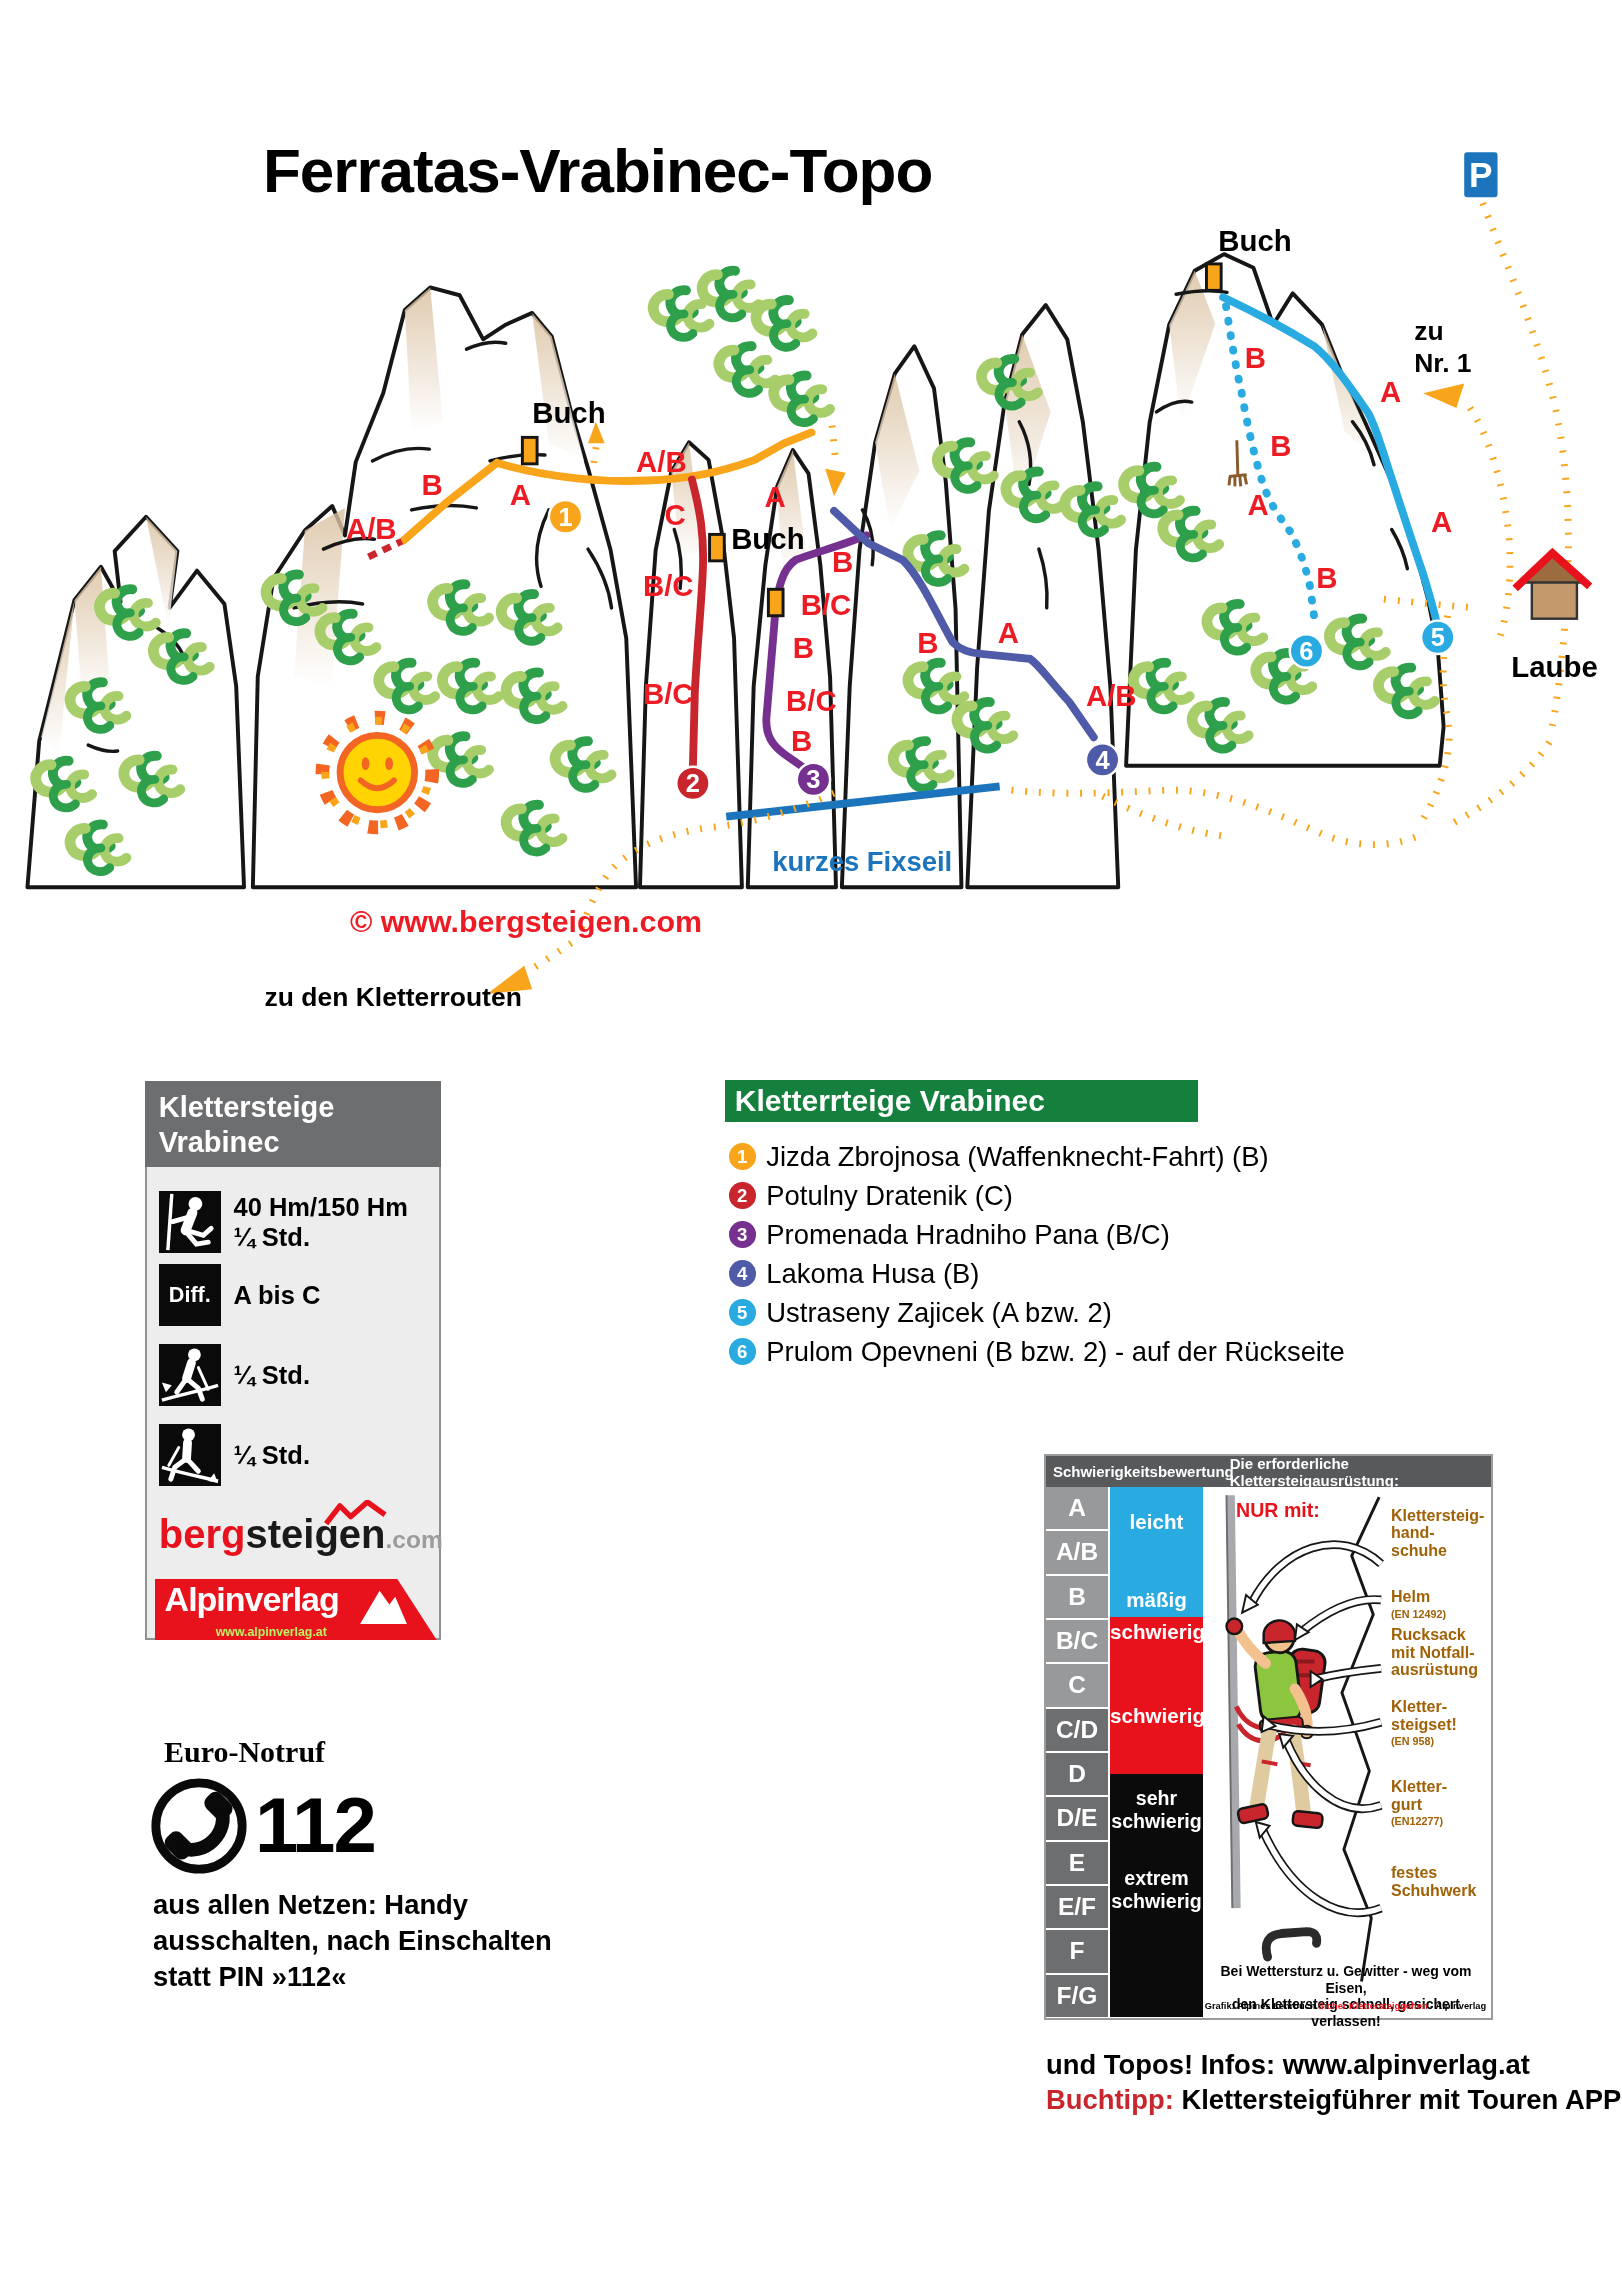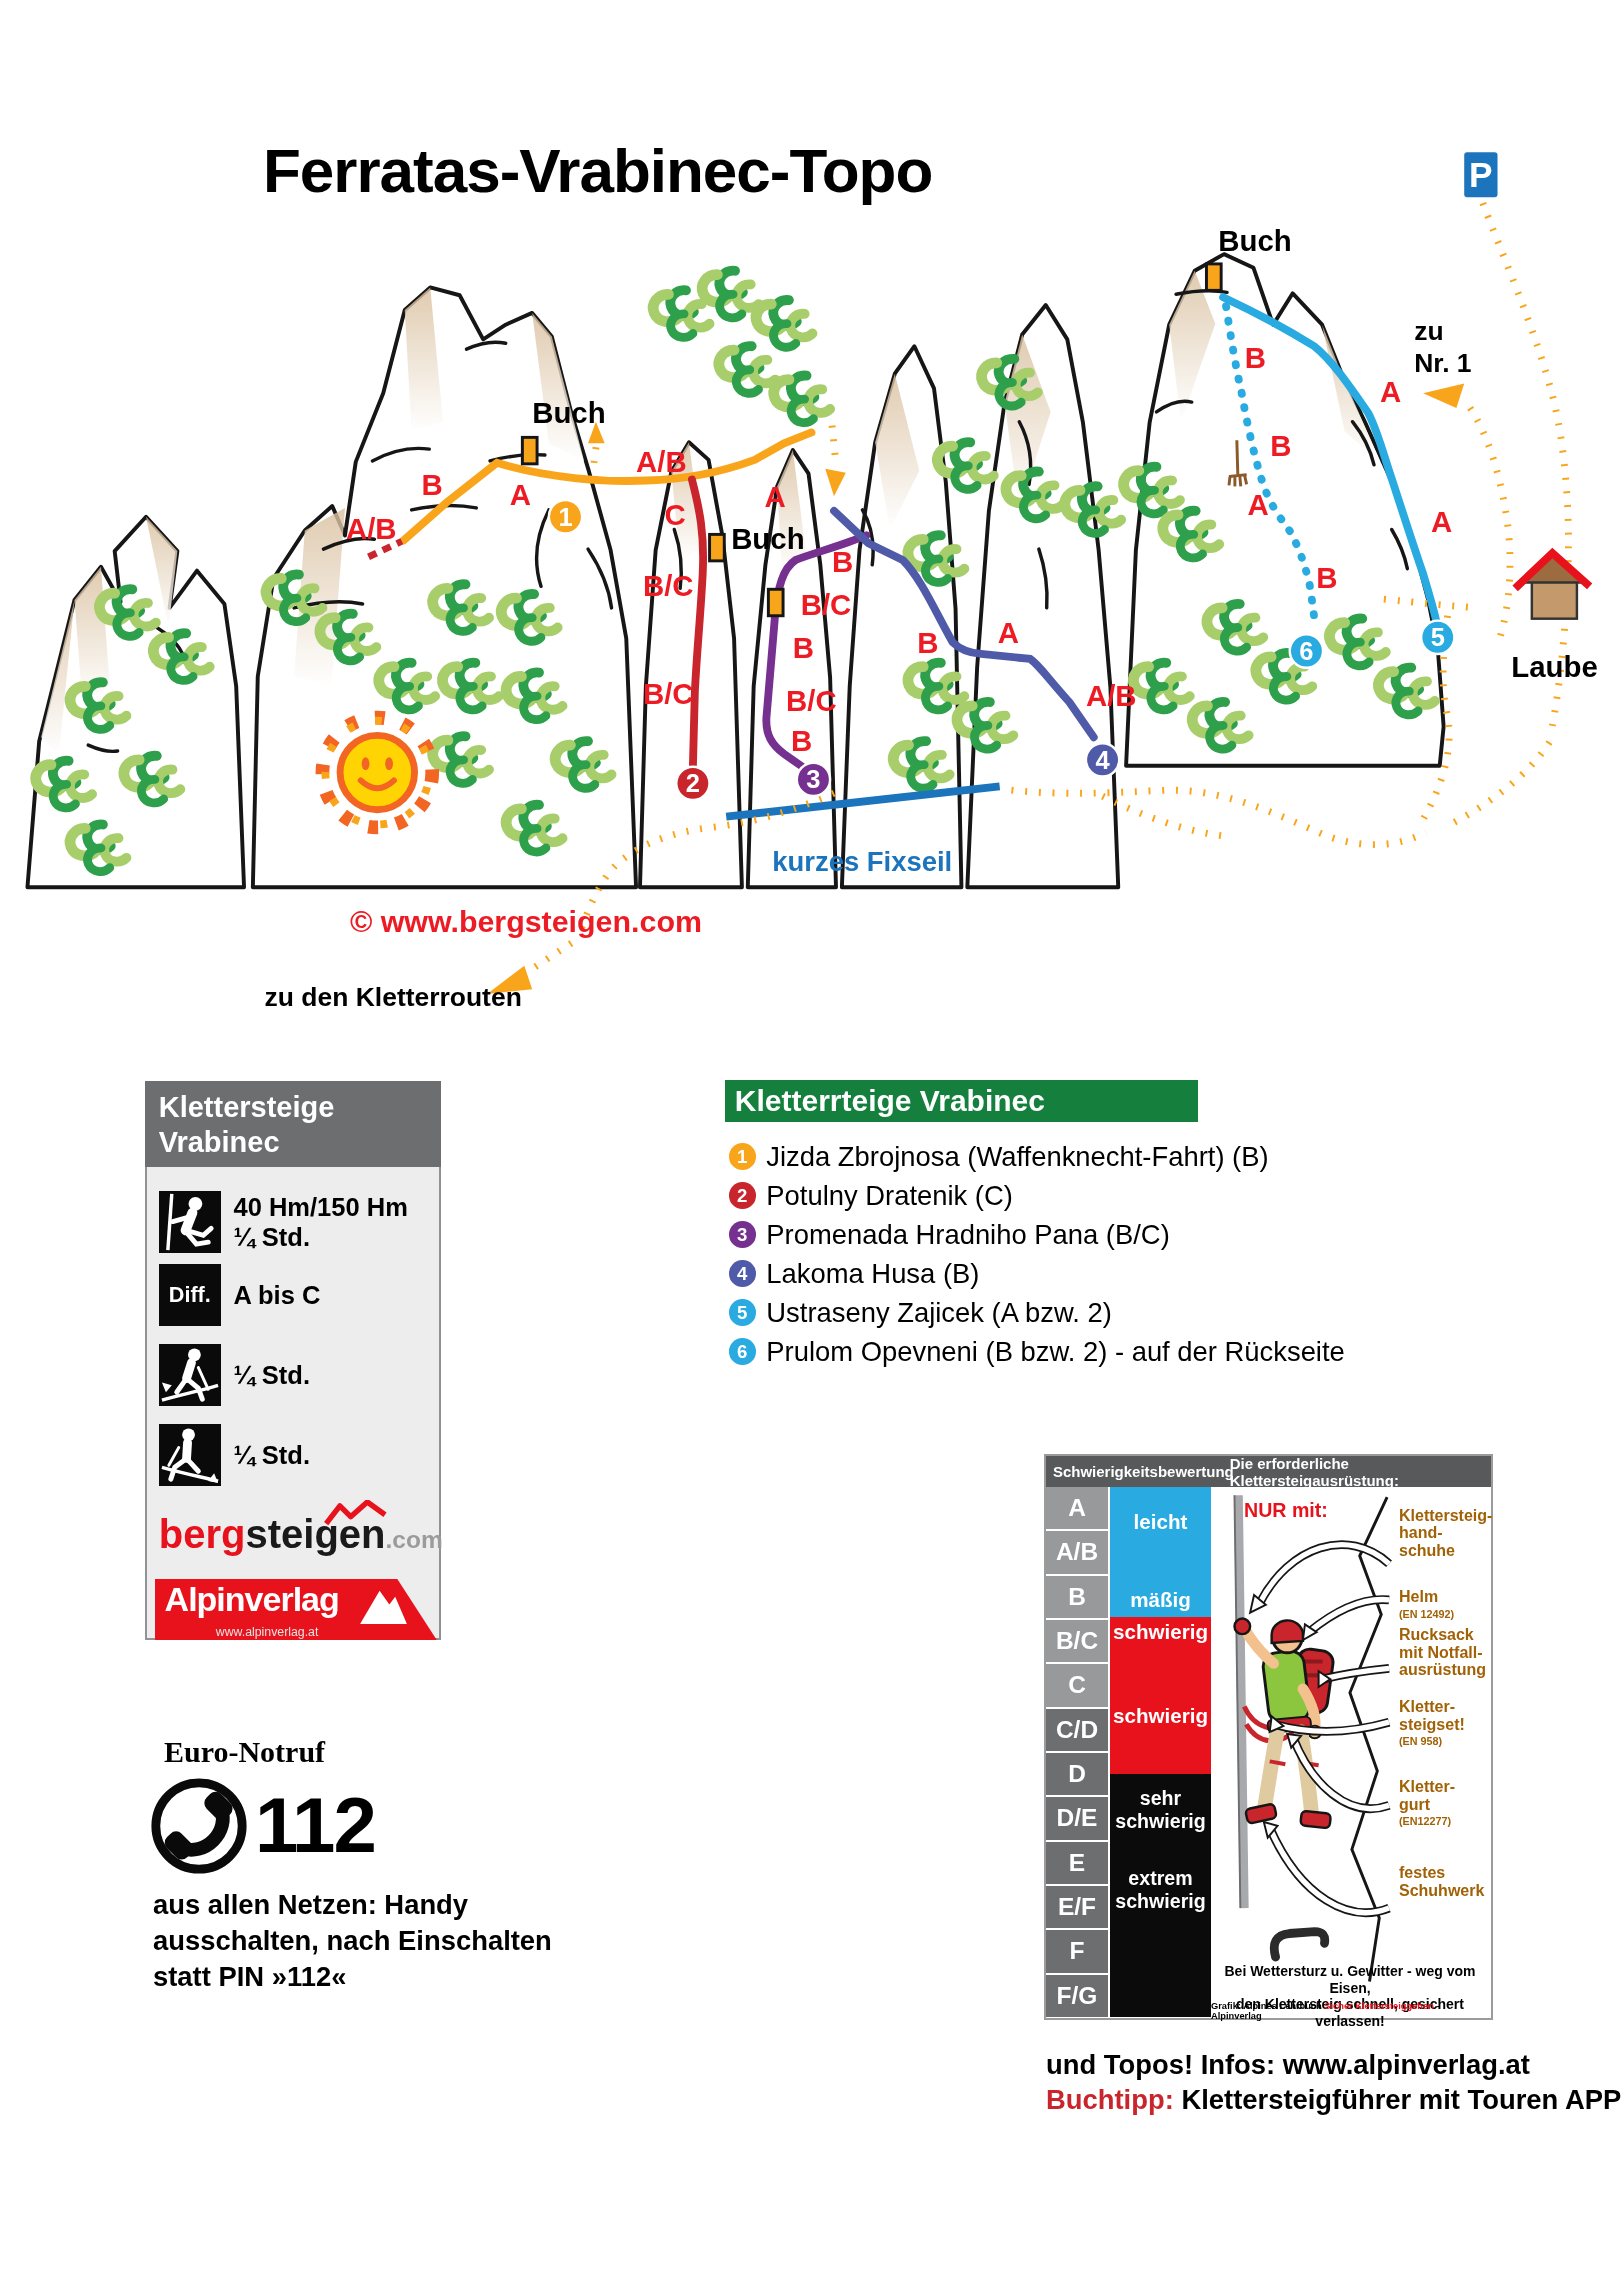--- a/index.html
+++ b/index.html
@@ -39,21 +39,21 @@
   .diff-badge{width:62px;height:62px;background:#0A0A0A;color:#fff;font-size:21.6px;font-weight:bold;
               display:flex;align-items:center;justify-content:center;flex:0 0 auto;}
   .bs-logo{position:absolute;left:11.8px;top:345px;white-space:nowrap;}
   .bs-p1{color:#E8121C;font-size:40px;font-weight:bold;}
   .bs-p2{color:#1a1a1a;font-size:40px;font-weight:bold;}
   .bs-p3{color:#9B9B9B;font-size:24.5px;font-weight:bold;}
   .bs-zig{position:absolute;left:165px;top:-11.8px;}
   .av-box{position:absolute;left:7.8px;top:412px;width:282px;height:61px;background:#E8121C;
           clip-path:polygon(0 0,86% 0,100% 100%,0 100%);}
   .av-name{position:absolute;left:9.8px;top:1px;color:#fff;font-size:34px;font-weight:bold;letter-spacing:-1px;}
-  .av-url{position:absolute;left:61px;bottom:1px;color:#e5e5e5;font-size:12.3px;font-weight:normal;}
+  .av-url{position:absolute;left:61px;bottom:1px;color:#bef264;font-size:12.3px;font-weight:bold;}
   .av-mtn{position:absolute;right:27.4px;top:5.9px;}
 
   
   .euro-title{left:164px;top:1735px;font-size:30px;font-weight:bold;font-family:Liberation Serif, serif;}
   .phone-ic{left:147px;top:1774px;}
   .euro-num{left:255px;top:1780px;font-size:78px;font-weight:bold;letter-spacing:-2px;}
   .euro-note{left:153px;top:1887px;font-size:27.4px;font-weight:bold;line-height:36px;}
 
   
   .rl-head{left:725px;top:1080px;width:473px;height:42px;background:#15803d;color:#fff;
@@ -70,21 +70,21 @@
   .chart{left:1044px;top:1454px;width:449px;height:566px;border:2px solid #9B9B9B;box-sizing:border-box;background:#fff;}
   .ch-head{height:31px;background:#58595B;color:#fff;display:flex;align-items:center;
            font-size:15px;font-weight:bold;}
   .ch-head .h1{margin-left:6.9px;width:169px;}
   .ch-head .h2{margin-left:7.8px;}
   .ch-body{display:flex;height:530px;}
   .ch-grades{width:62px;display:flex;flex-direction:column;gap:2px;background:#fff;margin-right:2px;}
   .ch-grade{flex:1;display:flex;align-items:center;justify-content:center;color:#fff;
             font-size:24.5px;font-weight:bold;}
   .gl{background:#97999B;} .gd{background:#6D6E70;}
-  .ch-bands{width:101px;position:relative;flex:0 0 auto;}
+  .ch-bands{width:93px;position:relative;flex:0 0 auto;}
   .band-blue{height:130px;background:#29ABE2;}
   .band-red{height:157px;background:#E8121C;}
   .band-black{height:243px;background:#0B0B0B;}
   .bl{position:absolute;width:100%;text-align:center;color:#fff;font-weight:bold;font-size:20.6px;line-height:22.5px;}
   .ch-panel{flex:1;position:relative;background:#fff;}
   .nurmit{position:absolute;left:33px;top:11.8px;color:#E8121C;font-size:19.6px;font-weight:bold;}
   .climber-svg{position:absolute;left:0;top:0;}
   .eq{position:absolute;left:188px;color:#a16207;font-weight:bold;font-size:16px;line-height:17.6px;}
   .eq .en{font-size:10.8px;}
   .eq1{top:19.6px;} .eq2{top:101px;} .eq3{top:139px;} .eq4{top:211px;} .eq5{top:291px;} .eq6{top:377px;}

